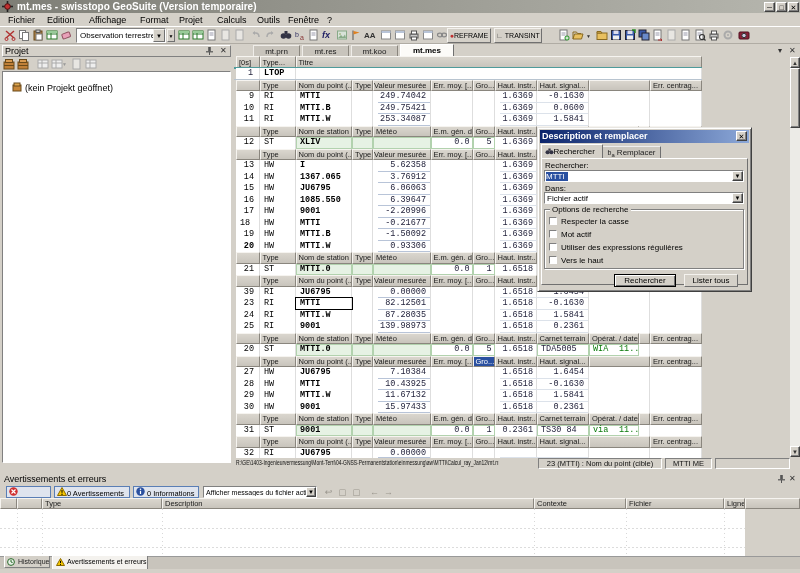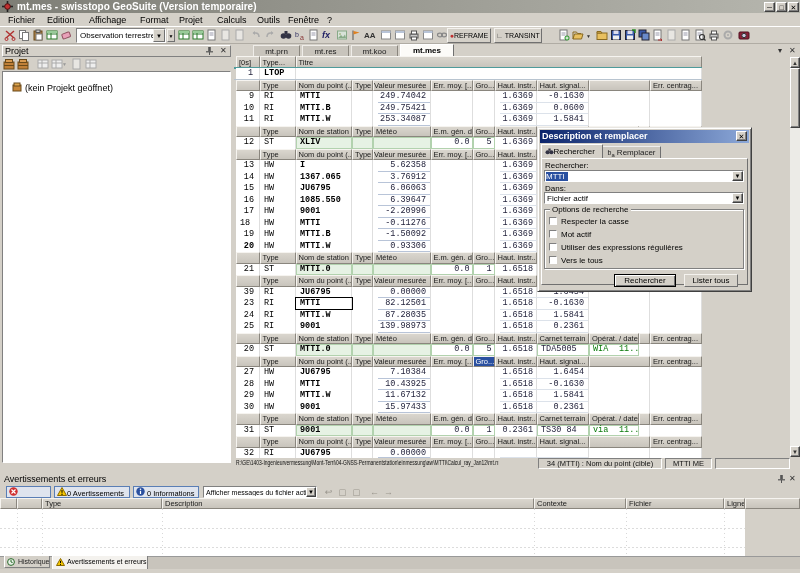--- a/index.html
+++ b/index.html
@@ -483,21 +483,21 @@
 <div class="ab" style="left:373px;top:217.5px;width:57.5px;height:11.5px;background:#fff;border-right:1px solid #dedede;"></div>
 <div class="ab" style="left:430.5px;top:217.5px;width:42.0px;height:11.5px;background:#fff;border-right:1px solid #dedede;"></div>
 <div class="ab" style="left:472.5px;top:217.5px;width:22.0px;height:11.5px;background:#fff;border-right:1px solid #dedede;"></div>
 <div class="ab" style="left:494.5px;top:217.5px;width:42.0px;height:11.5px;background:#fff;border-right:1px solid #dedede;"></div>
 <div class="ab" style="left:536.5px;top:217.5px;width:52.5px;height:11.5px;background:#fff;border-right:1px solid #dedede;"></div>
 <div class="ab" style="left:589px;top:217.5px;width:61px;height:11.5px;background:#fff;border-right:1px solid #dedede;"></div>
 <div class="ab" style="left:650px;top:217.5px;width:52px;height:11.5px;background:#fff;border-right:1px solid #dedede;"></div>
 <div class="ab" style="left:236px;top:217.5px;width:21px;height:11.5px;font-family:'Liberation Mono',monospace;font-size:8.5px;line-height:11.5px;color:#000;white-space:nowrap;overflow:hidden;text-align:center;padding-right:3px;">18</div>
 <div class="ab" style="left:261px;top:217.5px;width:34px;height:11.5px;font-family:'Liberation Mono',monospace;font-size:8.5px;line-height:11.5px;color:#000;white-space:nowrap;overflow:hidden;padding-left:3px;">HW</div>
 <div class="ab" style="left:297px;top:217.5px;width:54px;height:11.5px;font-family:'Liberation Mono',monospace;font-size:8.5px;line-height:11.5px;color:#000;white-space:nowrap;overflow:hidden;padding-left:3px;font-weight:bold;">MTTI</div>
-<div class="ab" style="left:368px;top:217.5px;width:61px;height:11.5px;font-family:'Liberation Mono',monospace;font-size:8.5px;line-height:11.5px;color:#23233c;white-space:nowrap;overflow:hidden;text-align:right;padding-right:3px;">-0.11276</div>
+<div class="ab" style="left:368px;top:217.5px;width:61px;height:11.5px;font-family:'Liberation Mono',monospace;font-size:8.5px;line-height:11.5px;color:#23233c;white-space:nowrap;overflow:hidden;text-align:right;padding-right:3px;">-0.21677</div>
 <div class="ab" style="left:487px;top:217.5px;width:49px;height:11.5px;font-family:'Liberation Mono',monospace;font-size:8.5px;line-height:11.5px;color:#23233c;white-space:nowrap;overflow:hidden;text-align:right;padding-right:3px;">1.6369</div>
 <div class="ab" style="left:538px;top:217.5px;width:49px;height:11.5px;font-family:'Liberation Mono',monospace;font-size:8.5px;line-height:11.5px;color:#23233c;white-space:nowrap;overflow:hidden;padding-right:2px;text-align:right;padding-right:3px;">-0.1630</div>
 <div class="ab" style="left:378px;top:228.0px;width:52px;height:1px;background:#b8c4d8;"></div>
 <div class="ab" style="left:500px;top:228.0px;width:88px;height:1px;background:#dce2ea;"></div>
 <div class="ab" style="left:236px;top:229.0px;width:23.5px;height:11.5px;background:#fff;border-right:1px solid #dedede;"></div>
 <div class="ab" style="left:259.5px;top:229.0px;width:36.0px;height:11.5px;background:#fff;border-right:1px solid #dedede;"></div>
 <div class="ab" style="left:295.5px;top:229.0px;width:56.5px;height:11.5px;background:#fff;border-right:1px solid #dedede;"></div>
 <div class="ab" style="left:352px;top:229.0px;width:21px;height:11.5px;background:#fff;border-right:1px solid #dedede;"></div>
 <div class="ab" style="left:373px;top:229.0px;width:57.5px;height:11.5px;background:#fff;border-right:1px solid #dedede;"></div>
 <div class="ab" style="left:430.5px;top:229.0px;width:42.0px;height:11.5px;background:#fff;border-right:1px solid #dedede;"></div>
@@ -829,21 +829,21 @@
 <div class="ab" style="left:650px;top:447.5px;width:52px;height:10.0px;background:#fff;border-right:1px solid #dedede;"></div>
 <div class="ab" style="left:236px;top:447.5px;width:21px;height:10.0px;font-family:'Liberation Mono',monospace;font-size:8.5px;line-height:10.0px;color:#000;white-space:nowrap;overflow:hidden;text-align:right;padding-right:3px;">32</div>
 <div class="ab" style="left:261px;top:447.5px;width:34px;height:10.0px;font-family:'Liberation Mono',monospace;font-size:8.5px;line-height:10.0px;color:#000;white-space:nowrap;overflow:hidden;padding-left:3px;">RI</div>
 <div class="ab" style="left:297px;top:447.5px;width:54px;height:10.0px;font-family:'Liberation Mono',monospace;font-size:8.5px;line-height:10.0px;color:#000;white-space:nowrap;overflow:hidden;padding-left:3px;font-weight:bold;">JU6795</div>
 <div class="ab" style="left:368px;top:447.5px;width:61px;height:10.0px;font-family:'Liberation Mono',monospace;font-size:8.5px;line-height:10.0px;color:#23233c;white-space:nowrap;overflow:hidden;text-align:right;padding-right:3px;">0.00000</div>
 <div class="ab" style="left:378px;top:456.5px;width:52px;height:1px;background:#b8c4d8;"></div>
 <div class="ab" style="left:500px;top:456.5px;width:88px;height:1px;background:#dce2ea;"></div>
 <div class="ab" style="left:294.5px;top:297.0px;width:58px;height:13px;border:1.5px solid #000;background:transparent;"></div>
 <div class="ab" style="left:233px;top:457.5px;width:557px;height:11.5px;background:#d4d0c8;"></div>
 <div class="ab" style="left:236px;top:459px;width:345px;height:10px;font-size:6.5px;color:#111;white-space:nowrap;overflow:hidden;transform:scaleX(0.76);transform-origin:0 0;">R:\GE\1403-Ingenieurvermessung\Mont-Terri\04-GNSS-Permanentstation\einmessung\aw\MTTI\Calcul_ray_Jan12\mt.mes</div>
-<div class="ab sunken" style="left:538px;top:458px;width:124px;height:11px;background:#d4d0c8;font-size:7.5px;color:#111;text-align:center;line-height:10px;">34 (MTTI) : Nom du point (cible)</div>
+<div class="ab sunken" style="left:538px;top:458px;width:124px;height:11px;background:#d4d0c8;font-size:7.5px;color:#111;text-align:center;line-height:10px;">23 (MTTI) : Nom du point (cible)</div>
 <div class="ab sunken" style="left:665px;top:458px;width:47px;height:11px;background:#d4d0c8;font-size:7.5px;color:#111;text-align:center;line-height:10px;">MTTI ME</div>
 <div class="ab sunken" style="left:715px;top:458px;width:75px;height:11px;background:#d4d0c8;"></div>
 <div class="ab" style="left:790px;top:57px;width:10px;height:400px;background:#ecebe7;"></div>
 <div class="ab raised" style="left:790px;top:57px;width:10px;height:11px;background:#d4d0c8;font-size:6px;line-height:10px;text-align:center;color:#333;">▲</div>
 <div class="ab raised" style="left:790px;top:446px;width:10px;height:11px;background:#d4d0c8;font-size:6px;line-height:10px;text-align:center;color:#333;">▼</div>
 <div class="ab raised" style="left:790px;top:68px;width:10px;height:60px;background:#d4d0c8;"></div>
 <div class="ab" style="left:537px;top:127px;width:215px;height:165px;background:#d4d0c8;border-top:1px solid #e8e6e2;border-left:1px solid #e8e6e2;border-right:1px solid #404040;border-bottom:1px solid #404040;box-shadow:inset 1px 1px 0 #fff, inset -1px -1px 0 #808080;"></div>
 <div class="ab" style="left:540px;top:130px;width:209px;height:13px;background:linear-gradient(90deg,#0b246b,#8ca8d8);"></div>
 <div class="ab" style="left:542px;top:131px;font-size:9px;font-weight:bold;color:#fff;white-space:nowrap;">Description et remplacer</div>
 <div class="ab raised" style="left:736px;top:131px;width:11px;height:10px;background:#d4d0c8;font-size:7px;line-height:9px;text-align:center;">✕</div>
@@ -865,21 +865,21 @@
 <div class="ab raised" style="left:732px;top:193px;width:11px;height:10px;background:#d4d0c8;font-size:6px;line-height:9px;text-align:center;">▼</div>
 <div class="ab" style="left:544px;top:209px;width:200px;height:60px;border:1px solid #808080;box-shadow:1px 1px 0 #fff, inset 1px 1px 0 #fff;"></div>
 <div class="ab" style="left:550px;top:205px;background:#d4d0c8;font-size:8px;color:#000;padding:0 2px;">Options de recherche</div>
 <div class="ab sunken" style="left:549px;top:217px;width:8px;height:8px;background:#fff;"></div>
 <div class="ab" style="left:561px;top:217px;font-size:8px;color:#000;white-space:nowrap;">Respecter la casse</div>
 <div class="ab sunken" style="left:549px;top:230px;width:8px;height:8px;background:#fff;"></div>
 <div class="ab" style="left:561px;top:230px;font-size:8px;color:#000;white-space:nowrap;">Mot actif</div>
 <div class="ab sunken" style="left:549px;top:243px;width:8px;height:8px;background:#fff;"></div>
 <div class="ab" style="left:561px;top:243px;font-size:8px;color:#000;white-space:nowrap;">Utiliser des expressions régulières</div>
 <div class="ab sunken" style="left:549px;top:256px;width:8px;height:8px;background:#fff;"></div>
-<div class="ab" style="left:561px;top:256px;font-size:8px;color:#000;white-space:nowrap;">Vers le tous</div>
+<div class="ab" style="left:561px;top:256px;font-size:8px;color:#000;white-space:nowrap;">Vers le haut</div>
 <div class="ab" style="left:614px;top:274px;width:62px;height:13px;background:#d4d0c8;border:1px solid #000;box-shadow:inset 1px 1px 0 #fff, inset -1px -1px 0 #707070;font-size:8px;line-height:11px;text-align:center;">Rechercher</div>
 <div class="ab btn" style="left:684px;top:274px;width:54px;height:13px;font-size:8px;line-height:11px;text-align:center;">Lister tous</div>
 <div class="ab" style="left:0;top:469px;width:800px;height:104px;background:#d4d0c8;"></div>
 <div class="ab" style="left:4px;top:474px;font-size:9px;color:#000;">Avertissements et erreurs</div>
 <svg class="ab" style="left:777px;top:474px" width="9" height="9">
     <rect x="3.2" y="1" width="2.6" height="4.5" fill="#555"></rect>
     <line x1="1" y1="5.8" x2="8" y2="5.8" stroke="#555" stroke-width="1.2"></line>
     <line x1="4.5" y1="6" x2="4.5" y2="9" stroke="#555"></line>
   </svg>
 <div class="ab" style="left:789px;top:474px;font-size:8px;color:#333;">✕</div>

